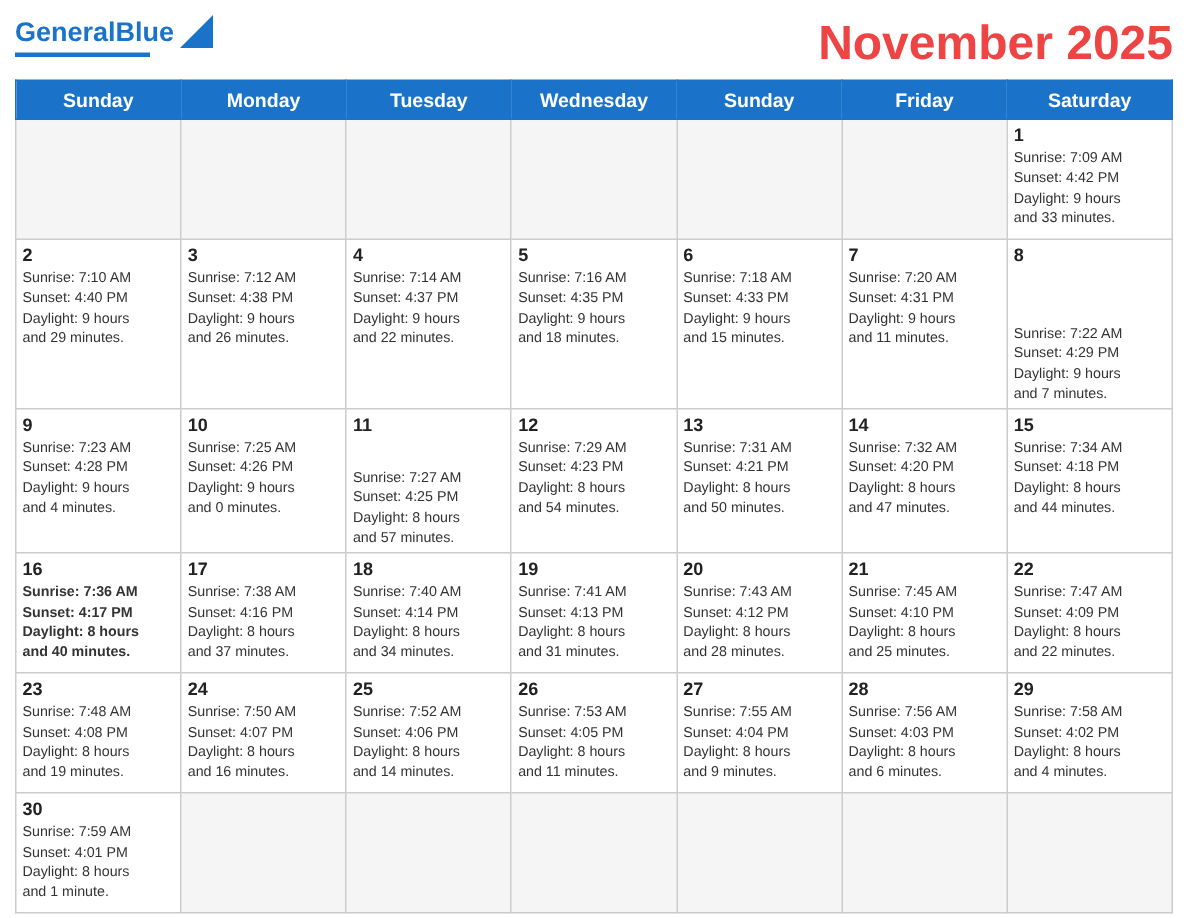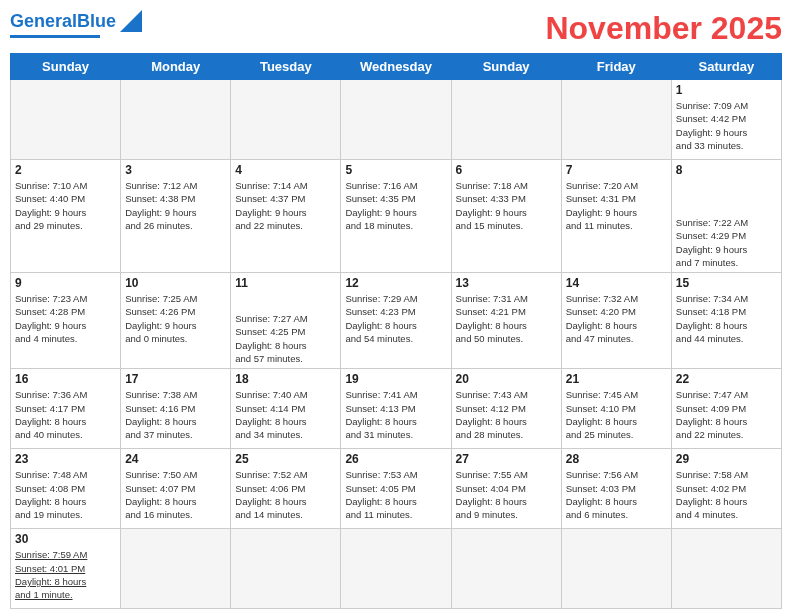--- a/index.html
+++ b/index.html
@@ -226,21 +226,21 @@
           <span class="day-number">15</span>
           <div class="day-info" style="white-space: pre-line;">Sunrise: 7:34 AM
 Sunset: 4:18 PM
 Daylight: 8 hours
 and 44 minutes.</div>
         </td>
       </tr>
       <tr>
         <td>
           <span class="day-number">16</span>
-          <div class="day-info" style="white-space: pre-line;">Sunrise: 7:36 AM
+          <div class="day-info" style="white-space: pre-line; font-weight: bold;">Sunrise: 7:36 AM
 Sunset: 4:17 PM
 Daylight: 8 hours
 and 40 minutes.</div>
         </td>
         <td>
           <span class="day-number">17</span>
           <div class="day-info" style="white-space: pre-line;">Sunrise: 7:38 AM
 Sunset: 4:16 PM
 Daylight: 8 hours
 and 37 minutes.</div>
@@ -328,21 +328,21 @@
           <span class="day-number">29</span>
           <div class="day-info" style="white-space: pre-line;">Sunrise: 7:58 AM
 Sunset: 4:02 PM
 Daylight: 8 hours
 and 4 minutes.</div>
         </td>
       </tr>
       <tr>
         <td>
           <span class="day-number">30</span>
-          <div class="day-info" style="white-space: pre-line; text-decoration: underline;">Sunrise: 7:59 AM
+          <div class="day-info" style="white-space: pre-line;">Sunrise: 7:59 AM
 Sunset: 4:01 PM
 Daylight: 8 hours
 and 1 minute.</div>
         </td>
         <td class="empty"></td>
         <td class="empty"></td>
         <td class="empty"></td>
         <td class="empty"></td>
         <td class="empty"></td>
         <td class="empty"></td>

